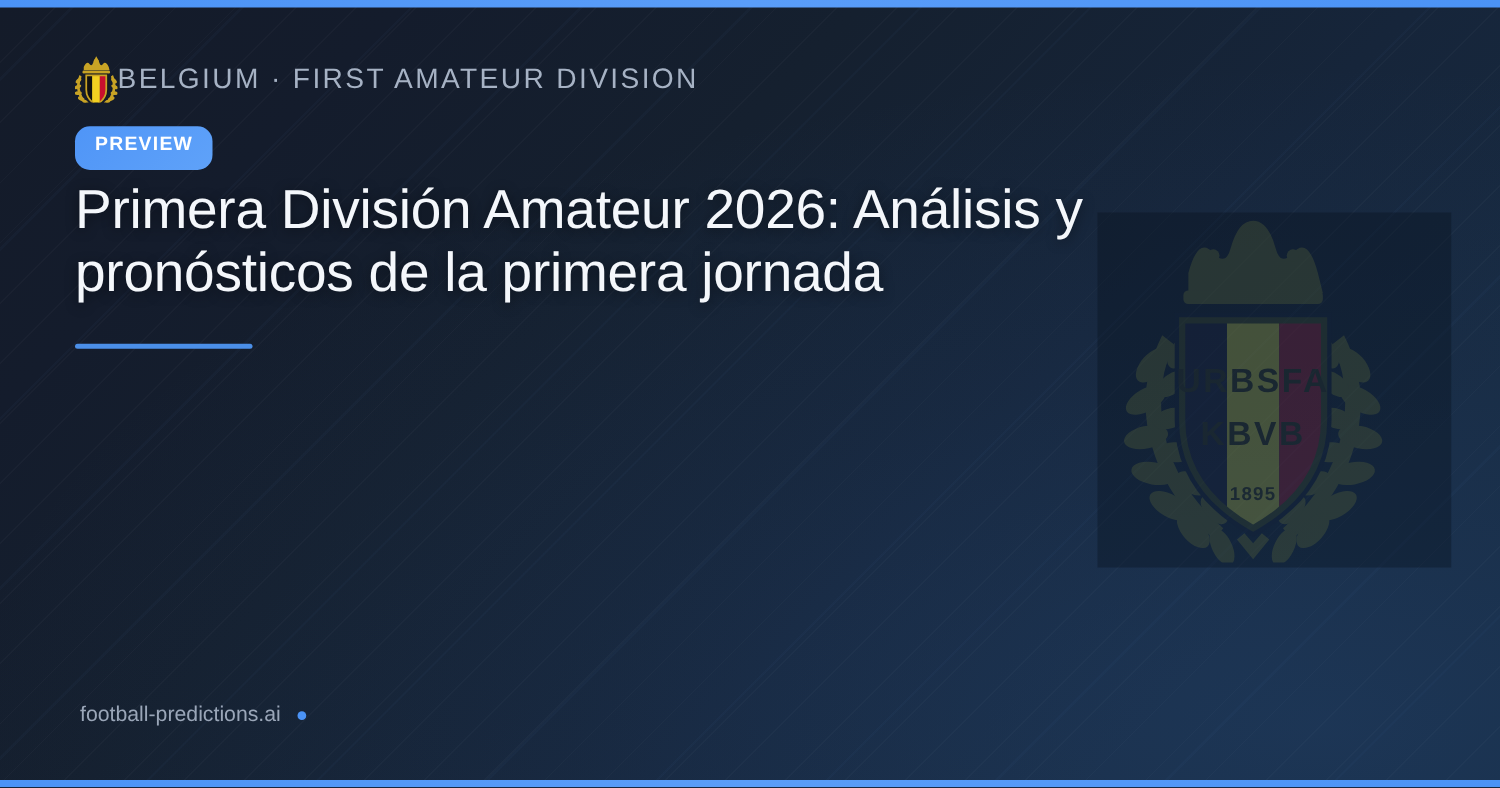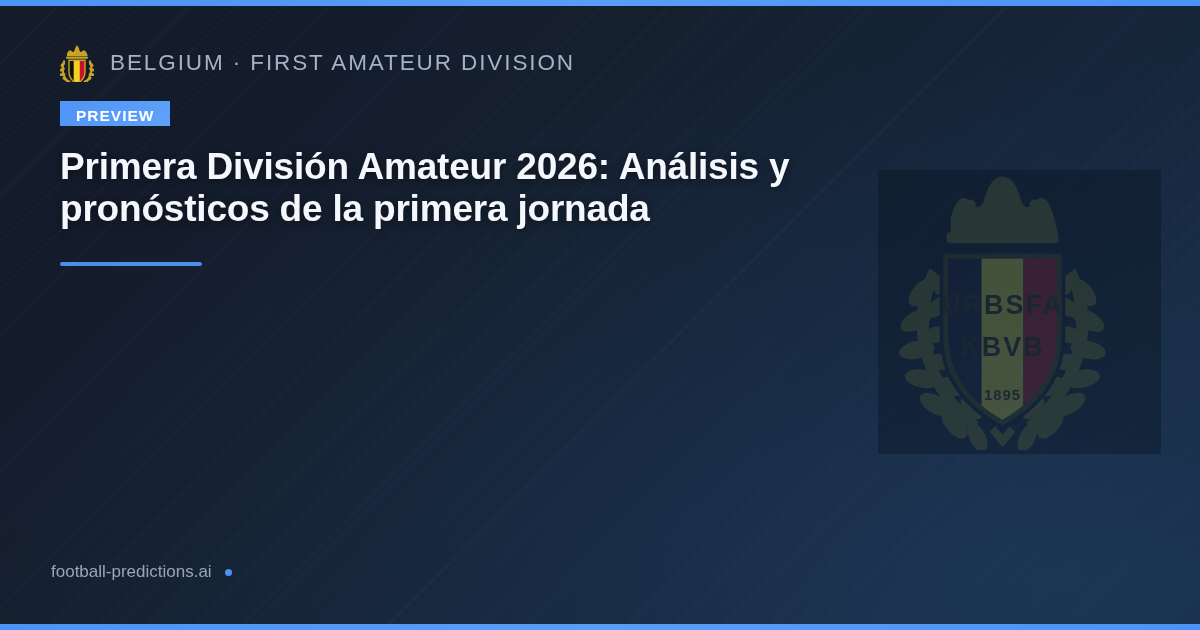--- a/index.html
+++ b/index.html
@@ -82,66 +82,66 @@
   .wm-crest svg { width:250px; height:276px; display:block; }
 
   
   .content {
     position:absolute; inset:0;
     z-index:5;
     padding:44px 60px 0 60px;
   }
 
   .kicker {
-    display:flex; align-items:center; gap:16px;
+    display:flex; align-items:center; gap:0;
     height:38px;
   }
   .kicker-crest { width:34px; height:38px; flex:0 0 34px; display:block; }
   .kicker-text {
     font-size:22.5px;
     letter-spacing:1.9px;
     color:#a6b2c4;
     white-space:nowrap;
     font-weight:400;
   }
 
   .badge {
     display:inline-block;
     margin-top:19px;
-    padding:7px 16px 2px 16px;
-    border-radius:0;
+    padding:7px 16px 12px 16px;
+    border-radius:12px;
     background:linear-gradient(135deg,#4f95f7 0%,#5fa2f9 100%);
     color:#ffffff;
     font-size:15.5px;
     font-weight:bold;
     letter-spacing:1.0px;
     line-height:1;
   }
 
   .title {
-    margin-top:20px;
+    margin-top:6px;
     max-width:930px;
-    font-size:37px;
-    font-weight:bold;
+    font-size:44px;
+    font-weight:normal;
     line-height:1.16;
     color:#f4f7fb;
     letter-spacing:-0.2px;
     text-shadow:0 2px 10px rgba(0,0,0,0.45);
   }
 
   .divider {
     margin-top:31px;
     width:142px; height:4px;
     border-radius:2px;
     background:#4b8fe8;
   }
 
   .footer {
     position:absolute;
-    left:51px; bottom:48px;
+    left:64px; bottom:48px;
     display:flex; align-items:center; gap:13px;
     z-index:6;
   }
   .footer-site { font-size:17px; color:#9aa6b8; }
   .footer-dot {
     width:7px; height:7px; border-radius:50%;
     background:#4b93f6; flex:0 0 7px;
   }
   .footer-tag { font-size:17px; color:#9aa6b8; }
 </style>

